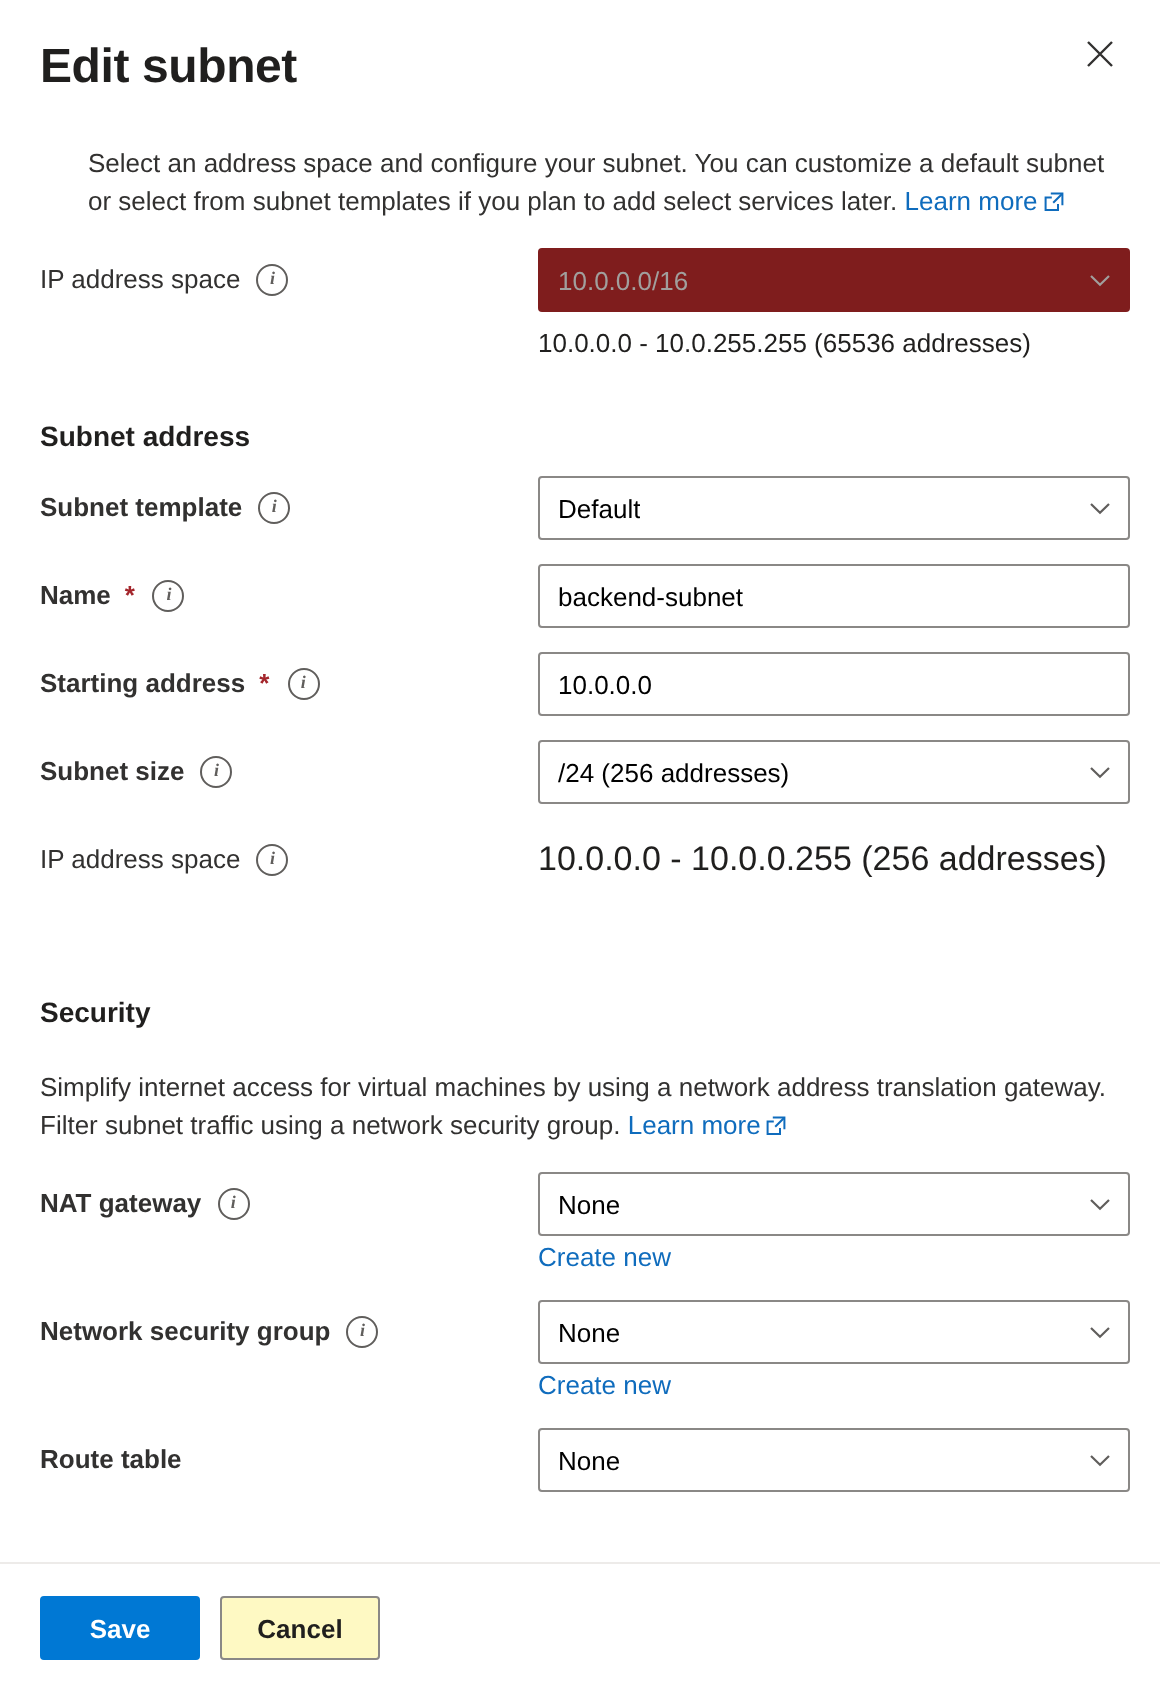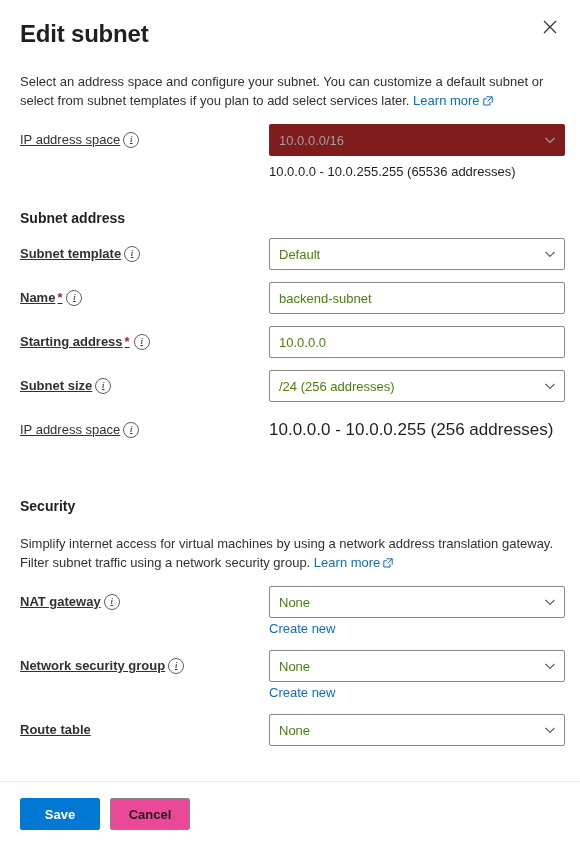--- a/index.html
+++ b/index.html
@@ -62,20 +62,21 @@
     padding: 0 20px;
     overflow: hidden;
   }
 
   .intro {
     margin-top: 22px;
     font-size: 13px;
     line-height: 19px;
     color: #323130;
     max-width: 530px;
+    margin-left: 24px;
   }
 
   a.link {
     color: #0f6cbd;
     text-decoration: none;
     cursor: pointer;
     white-space: nowrap;
   }
 
   .ext-icon {
@@ -92,22 +93,22 @@
   }
   .row .label {
     width: 249px;
     flex: 0 0 249px;
     font-size: 13px;
     line-height: 16px;
     color: #323130;
     padding-top: 8px;
     display: flex;
     align-items: center;
+    gap: 5px;
     white-space: nowrap;
-    text-decoration: underline;
   }
   .label.bold { font-weight: 600; }
   .label-text { display: inline; }
   .req {
     color: #a4262c;
     font-weight: 600;
     margin-left: 2px;
     margin-right: 1px;
   }
   .field { flex: 1 1 auto; width: 296px; }
@@ -140,21 +141,21 @@
     box-sizing: border-box;
     width: 296px;
     height: 32px;
     border: 1px solid #8a8886;
     border-radius: 2px;
     background: #ffffff;
     display: flex;
     align-items: center;
     padding: 0 8px 0 9px;
     font-size: 13px;
-    color: #4d7c0f;
+    color: #000000;
     cursor: text;
   }
   .control.select { cursor: pointer; justify-content: space-between; }
   .control.disabled {
     background: #7f1d1d;
     border-color: transparent;
     color: #a19f9d;
     cursor: default;
   }
   .control .val {
@@ -225,21 +226,21 @@
     display: inline-flex;
     align-items: center;
     justify-content: center;
   }
   .btn-primary {
     background: #0078d4;
     border: 1px solid #0078d4;
     color: #ffffff;
   }
   .btn-secondary {
-    background: #ec4899;
+    background: #fef9c3;
     border: 1px solid #8a8886;
     color: #201f1e;
   }
 </style>
 </head>
 <body>
 
 <div class="panel">
 
   <div class="header">

